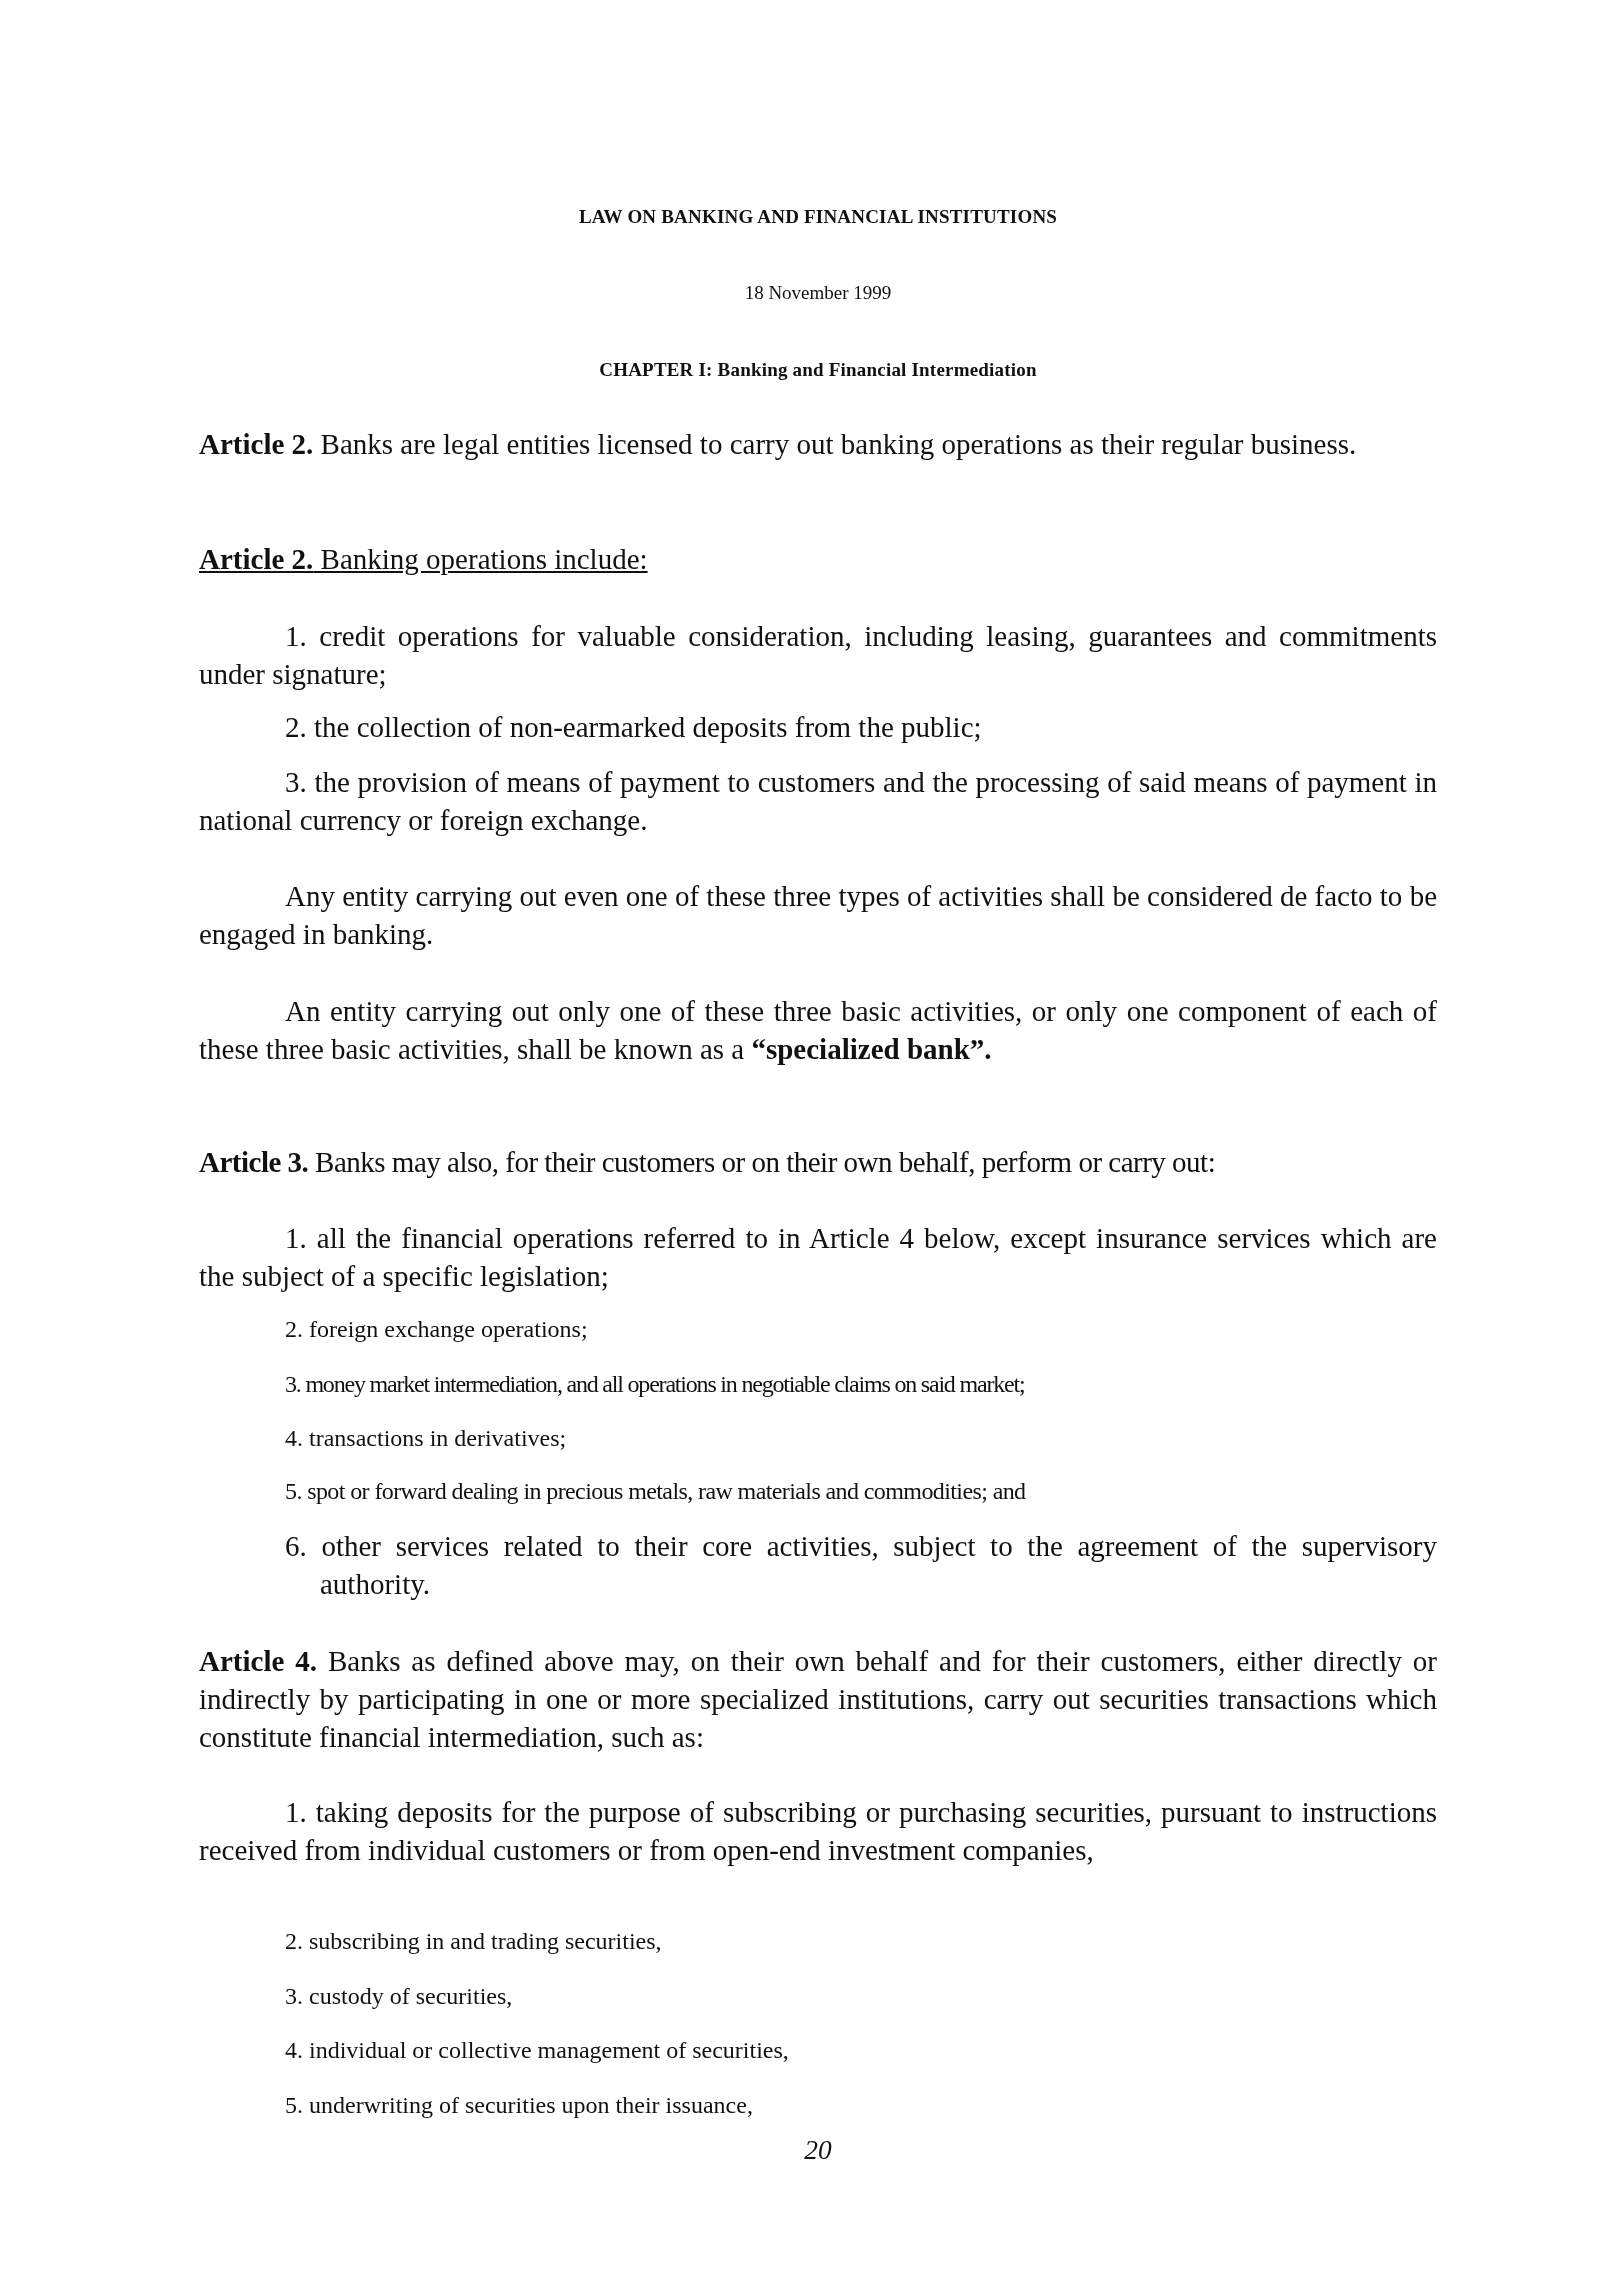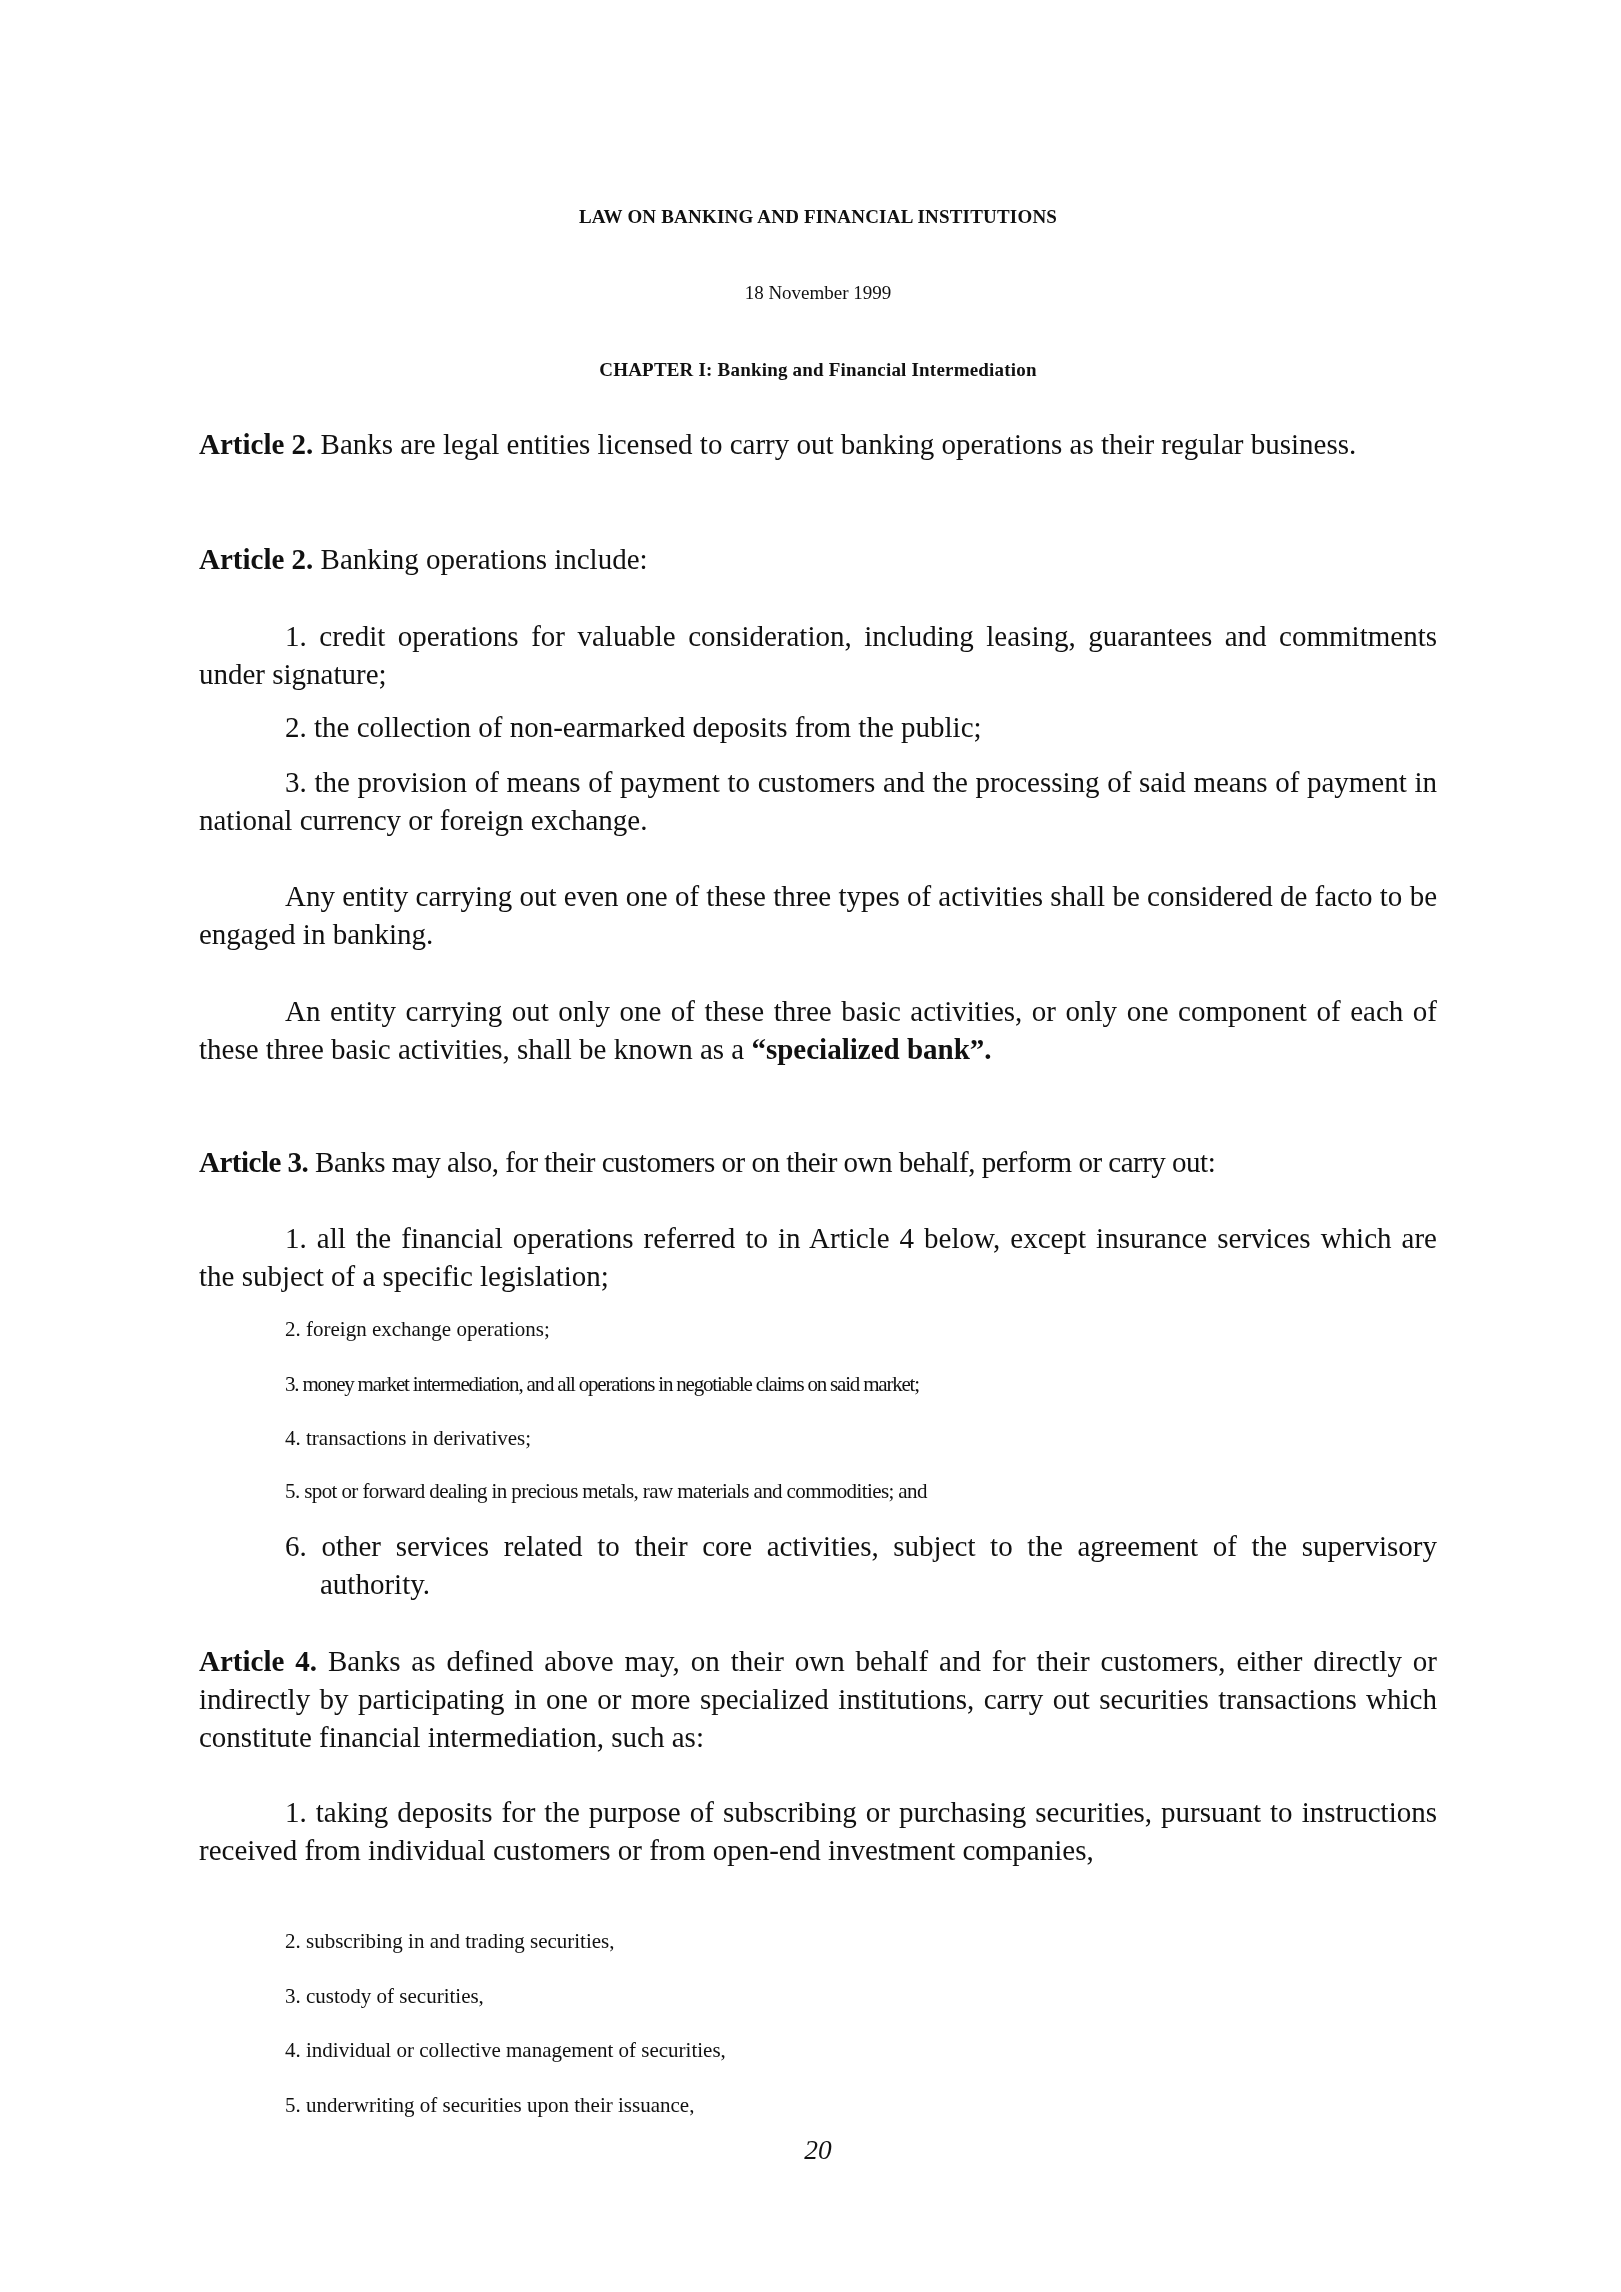--- a/index.html
+++ b/index.html
@@ -5,37 +5,37 @@
   html, body { margin: 0; padding: 0; background: #ffffff; }
   body { width: 1621px; height: 2293px; position: relative; overflow: hidden;
          font-family: "Liberation Serif", "DejaVu Serif", serif; color: #111111; }
   .page { position: absolute; left: 199px; top: 0; width: 1238px; }
   .line { position: absolute; left: 0; width: 1238px; font-size: 19px; line-height: 38px; white-space: nowrap; }
   .center { text-align: center; }
   .title { font-size: 19px; font-weight: bold; letter-spacing: 0.2px; }
   .para { position: absolute; left: 0; width: 1238px; font-size: 29px; line-height: 38px; text-align: justify; }
   .indent { text-indent: 86px; }
   .b { font-weight: bold; }
-  .item { position: absolute; left: 86px; font-size: 21px; line-height: 38px; white-space: nowrap; }
+  .item { position: absolute; left: 86px; font-size: 24px; line-height: 38px; white-space: nowrap; }
   .item.narrow { letter-spacing: -0.6px; }
   .hang { position: absolute; left: 86px; width: 1152px; font-size: 29px; line-height: 38px; text-align: justify; padding-left: 35px; text-indent: -35px; box-sizing: border-box; }
   .pnum { position: absolute; left: 0; width: 1238px; text-align: center; font-size: 27.4px; font-style: italic; }
 </style>
 </head>
 <body>
 
 <div class="page">
 
   <div class="line center title" style="top:198px;">LAW ON BANKING AND FINANCIAL INSTITUTIONS</div>
   <div class="line center" style="top:274px;">18 November 1999</div>
   <div class="line center title" style="top:351px;">CHAPTER I: Banking and Financial Intermediation</div>
 
   <div class="para" style="top:425px;"><span class="b">Article 2.</span><span> Banks are legal entities licensed to carry out banking operations as their regular business.</span></div>
 
-  <div class="para" style="top:540px;"><span class="b">Article 2.</span><span> Banking operations include:</span></div>
+  <div class="para" style="top:540px;text-decoration:underline;"><span class="b">Article 2.</span><span> Banking operations include:</span></div>
   <div class="para indent" style="top:617px;">1. credit operations for valuable consideration, including leasing, guarantees and commitments under signature;</div>
   <div class="para indent" style="top:708px;">2. the collection of non-earmarked deposits from the public;</div>
   <div class="para indent" style="top:763px;">3. the provision of means of payment to customers and the processing of said means of payment in national currency or foreign exchange.</div>
   <div class="para indent" style="top:877px;">Any entity carrying out even one of these three types of activities shall be considered de facto to be engaged in banking.</div>
   <div class="para indent" style="top:992px;"><span>An entity carrying out only one of these three basic activities, or only one component of each of these three basic activities, shall be known as a </span><span class="b">“specialized bank”.</span></div>
 
   <div class="para" style="top:1143px; letter-spacing:-0.5px;"><span class="b">Article 3.</span><span> Banks may also, for their customers or on their own behalf, perform or carry out:</span></div>
   <div class="para indent" style="top:1219px;">1. all the financial operations referred to in Article 4 below, except insurance services which are the subject of a specific legislation;</div>
   <div class="item" style="top:1310px;">2. foreign exchange operations;</div>
   <div class="item narrow" style="top:1365px; letter-spacing:-1.2px;">3. money market intermediation, and all operations in negotiable claims on said market;</div>

